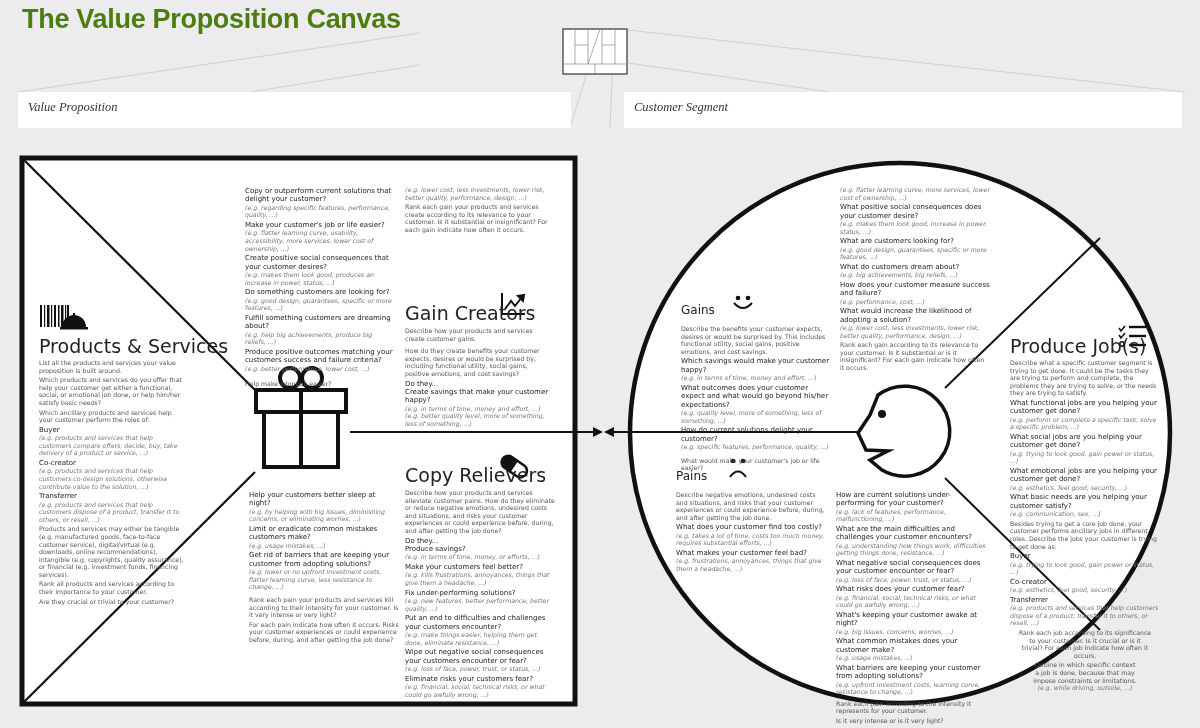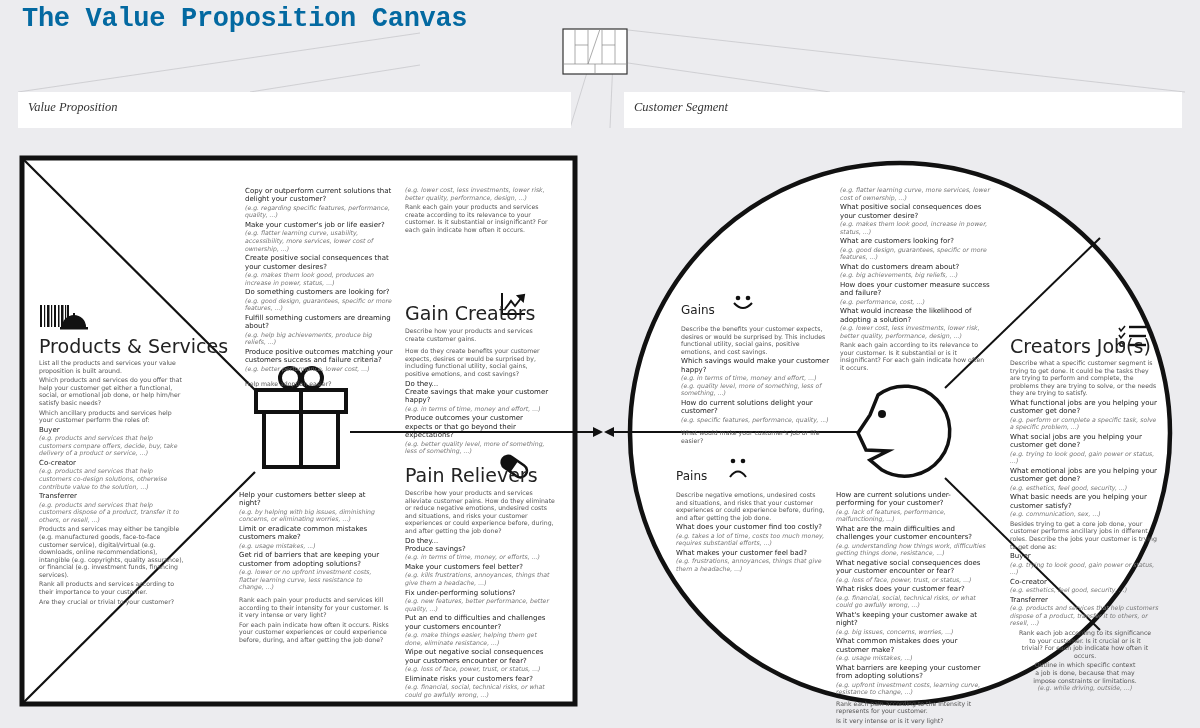--- a/index.html
+++ b/index.html
@@ -1,17 +1,17 @@
 <!DOCTYPE html>
 <html><head>
 <meta charset="utf-8">
 <style>
   html, body { margin:0; padding:0; }
   body { width:1200px; height:728px; background:#ececef; position:relative; overflow:hidden; font-family:"DejaVu Sans", sans-serif; color:#222; }
-  .title { position:absolute; left:22px; top:4px; font-family:Liberation Mono, monospace; font-weight:bold; font-size:27px; color:#0369a1; letter-spacing:-0.3px; }
+  .title { position:absolute; left:22px; top:4px; font-family:Liberation Sans, sans-serif; font-weight:bold; font-size:27px; color:#4d7c0f; letter-spacing:-0.3px; }
   .banner { position:absolute; background:#fff; height:36px; top:92px;font-family:Liberation Serif, serif; }
   .banner span { position:absolute; left:10px; top:8px; font-style:italic; font-size:12.5px; color:#333; }
   svg.bg { position:absolute; left:0; top:0; }
   .txt { position:absolute; font-size:6.2px; line-height:7.6px; color:#555; }
   .txt .q { color:#222; font-size:7px; line-height:8.4px; display:block; margin-top:2px; }
   .txt .e { font-style:italic; color:#777; display:block; }
   .txt .p { display:block; margin-top:2px; }
   .head { position:absolute; font-size:19px; color:#222; }
   .head.sm { font-size:12px; }
 </style>
@@ -162,36 +162,35 @@
   <span class="p">Rank each gain your products and services create according to its relevance to your customer. Is it substantial or insignificant? For each gain indicate how often it occurs.</span>
 </div>
 
 <div class="head" style="left:405px;top:302px;">Gain Creators</div>
 <div class="txt" style="left:405px;top:325px;width:145px;">
   <span class="p">Describe how your products and services create customer gains.</span>
   <span class="p" style="margin-top:5px">How do they create benefits your customer expects, desires or would be surprised by, including functional utility, social gains, positive emotions, and cost savings?</span>
   <span class="q">Do they...</span>
   <span class="q" style="margin-top:0">Create savings that make your customer happy?</span>
     <span class="e">(e.g. in terms of time, money and effort, ...)</span>
-  <span class="q">Produce outcomes your customer expects or that go beyond their expectations?</span>
     <span class="e">(e.g. better quality level, more of something, less of something, ...)</span>
 </div>
 
-<div class="txt" style="left:239px;top:489px;width:150px;">
+<div class="txt" style="left:249px;top:489px;width:150px;">
   <span class="q">Help your customers better sleep at night?</span>
     <span class="e">(e.g. by helping with big issues, diminishing concerns, or eliminating worries, ...)</span>
   <span class="q">Limit or eradicate common mistakes customers make?</span>
     <span class="e">(e.g. usage mistakes, ...)</span>
   <span class="q">Get rid of barriers that are keeping your customer from adopting solutions?</span>
     <span class="e">(e.g. lower or no upfront investment costs, flatter learning curve, less resistance to change, ...)</span>
   <span class="p" style="margin-top:5px">Rank each pain your products and services kill according to their intensity for your customer. Is it very intense or very light?</span>
   <span class="p">For each pain indicate how often it occurs. Risks your customer experiences or could experience before, during, and after getting the job done?</span>
 </div>
 
-<div class="head" style="left:405px;top:464px;">Pain Relievers</div>
+<div class="head" style="left:405px;top:464px;">Copy Relievers</div>
 <div class="txt" style="left:405px;top:487px;width:150px;">
   <span class="p">Describe how your products and services alleviate customer pains. How do they eliminate or reduce negative emotions, undesired costs and situations, and risks your customer experiences or could experience before, during, and after getting the job done?</span>
   <span class="q">Do they...</span>
   <span class="q" style="margin-top:0">Produce savings?</span>
     <span class="e">(e.g. in terms of time, money, or efforts, ...)</span>
   <span class="q">Make your customers feel better?</span>
     <span class="e">(e.g. kills frustrations, annoyances, things that give them a headache, ...)</span>
   <span class="q">Fix under-performing solutions?</span>
     <span class="e">(e.g. new features, better performance, better quality, ...)</span>
   <span class="q">Put an end to difficulties and challenges your customers encounter?</span>
@@ -215,27 +214,28 @@
   <span class="q">What would increase the likelihood of adopting a solution?</span>
     <span class="e">(e.g. lower cost, less investments, lower risk, better quality, performance, design, ...)</span>
   <span class="p">Rank each gain according to its relevance to your customer. Is it substantial or is it insignificant? For each gain indicate how often it occurs.</span>
 </div>
 
 <div class="head sm" style="left:681px;top:303px;">Gains</div>
 <div class="txt" style="left:681px;top:323px;width:150px;">
   <span class="p">Describe the benefits your customer expects, desires or would be surprised by. This includes functional utility, social gains, positive emotions, and cost savings.</span>
   <span class="q">Which savings would make your customer happy?</span>
     <span class="e">(e.g. in terms of time, money and effort, ...)</span>
+  <span class="q">What outcomes does your customer expect and what would go beyond his/her expectations?</span>
     <span class="e">(e.g. quality level, more of something, less of something, ...)</span>
   <span class="q">How do current solutions delight your customer?</span>
     <span class="e">(e.g. specific features, performance, quality, ...)</span>
   <span class="p" style="margin-top:6px">What would make your customer's job or life easier?</span>
 </div>
 
-<div class="head" style="left:1010px;top:335px;">Creators Job(s)</div>
+<div class="head" style="left:1010px;top:335px;">Produce Job(s)</div>
 <div class="txt" style="left:1010px;top:357px;width:150px;">
   <span class="p">Describe what a specific customer segment is trying to get done. It could be the tasks they are trying to perform and complete, the problems they are trying to solve, or the needs they are trying to satisfy.</span>
   <span class="q">What functional jobs are you helping your customer get done?</span>
     <span class="e">(e.g. perform or complete a specific task, solve a specific problem, ...)</span>
   <span class="q">What social jobs are you helping your customer get done?</span>
     <span class="e">(e.g. trying to look good, gain power or status, ...)</span>
   <span class="q">What emotional jobs are you helping your customer get done?</span>
     <span class="e">(e.g. esthetics, feel good, security, ...)</span>
   <span class="q">What basic needs are you helping your customer satisfy?</span>
     <span class="e">(e.g. communication, sex, ...)</span>

